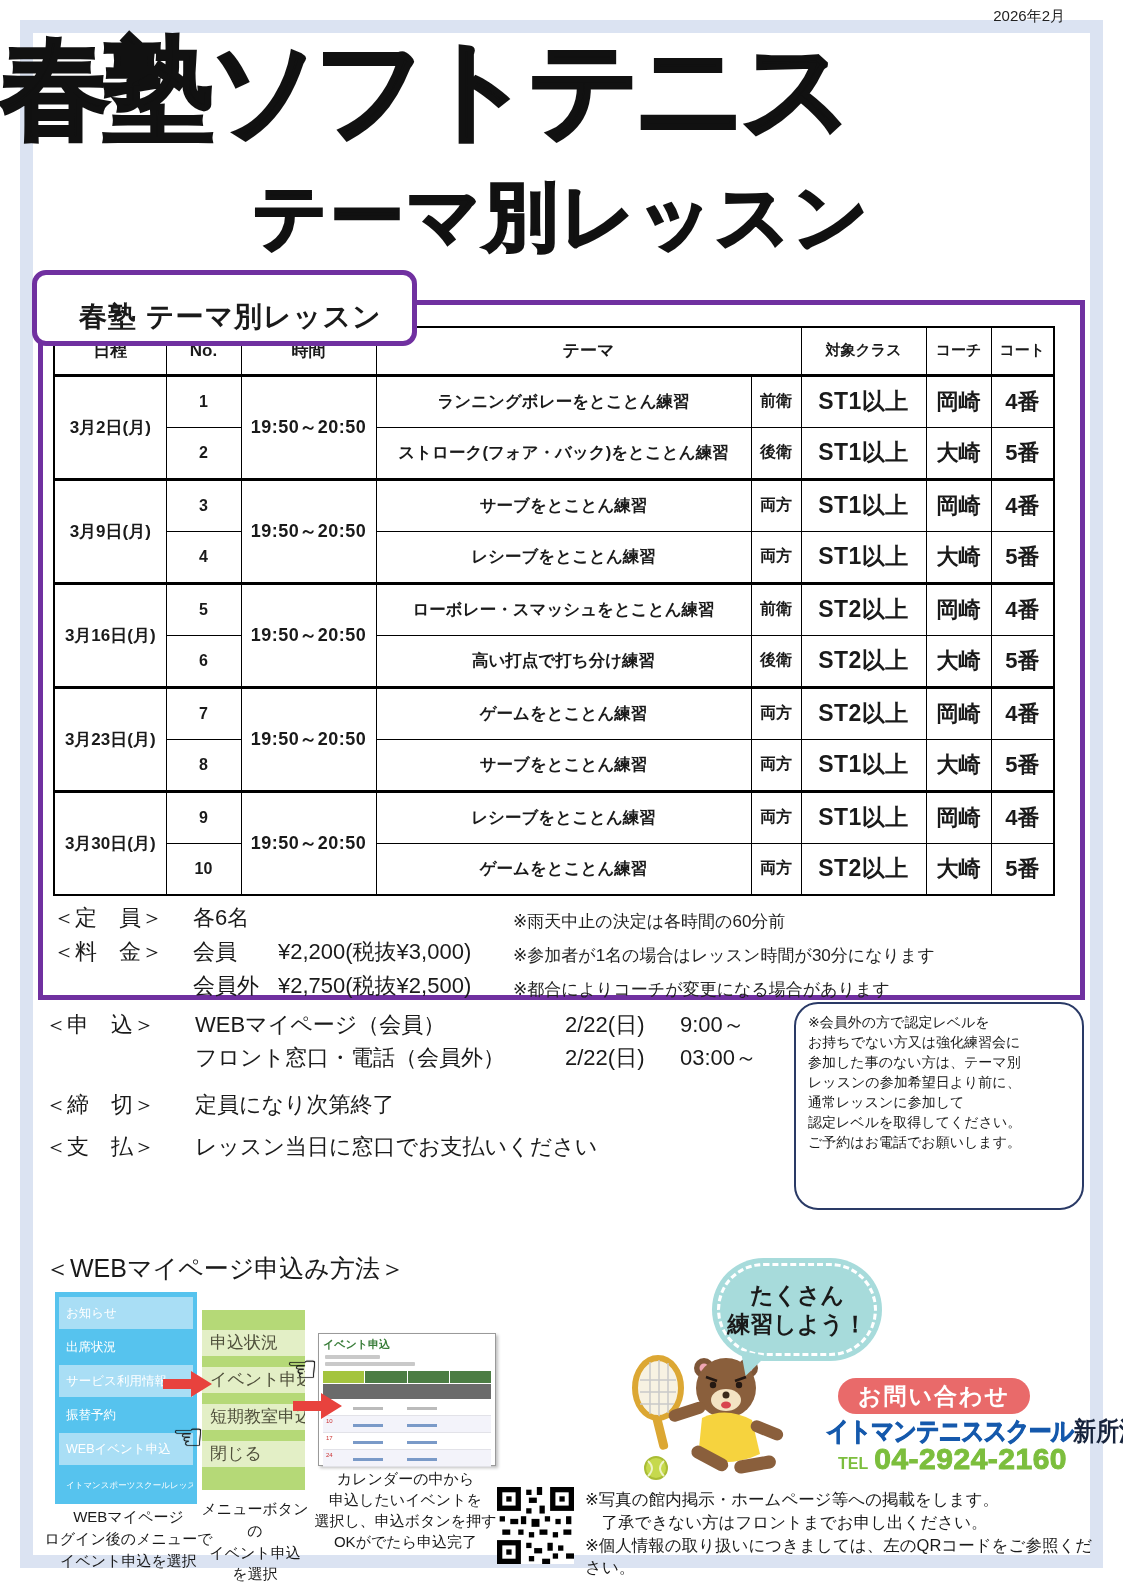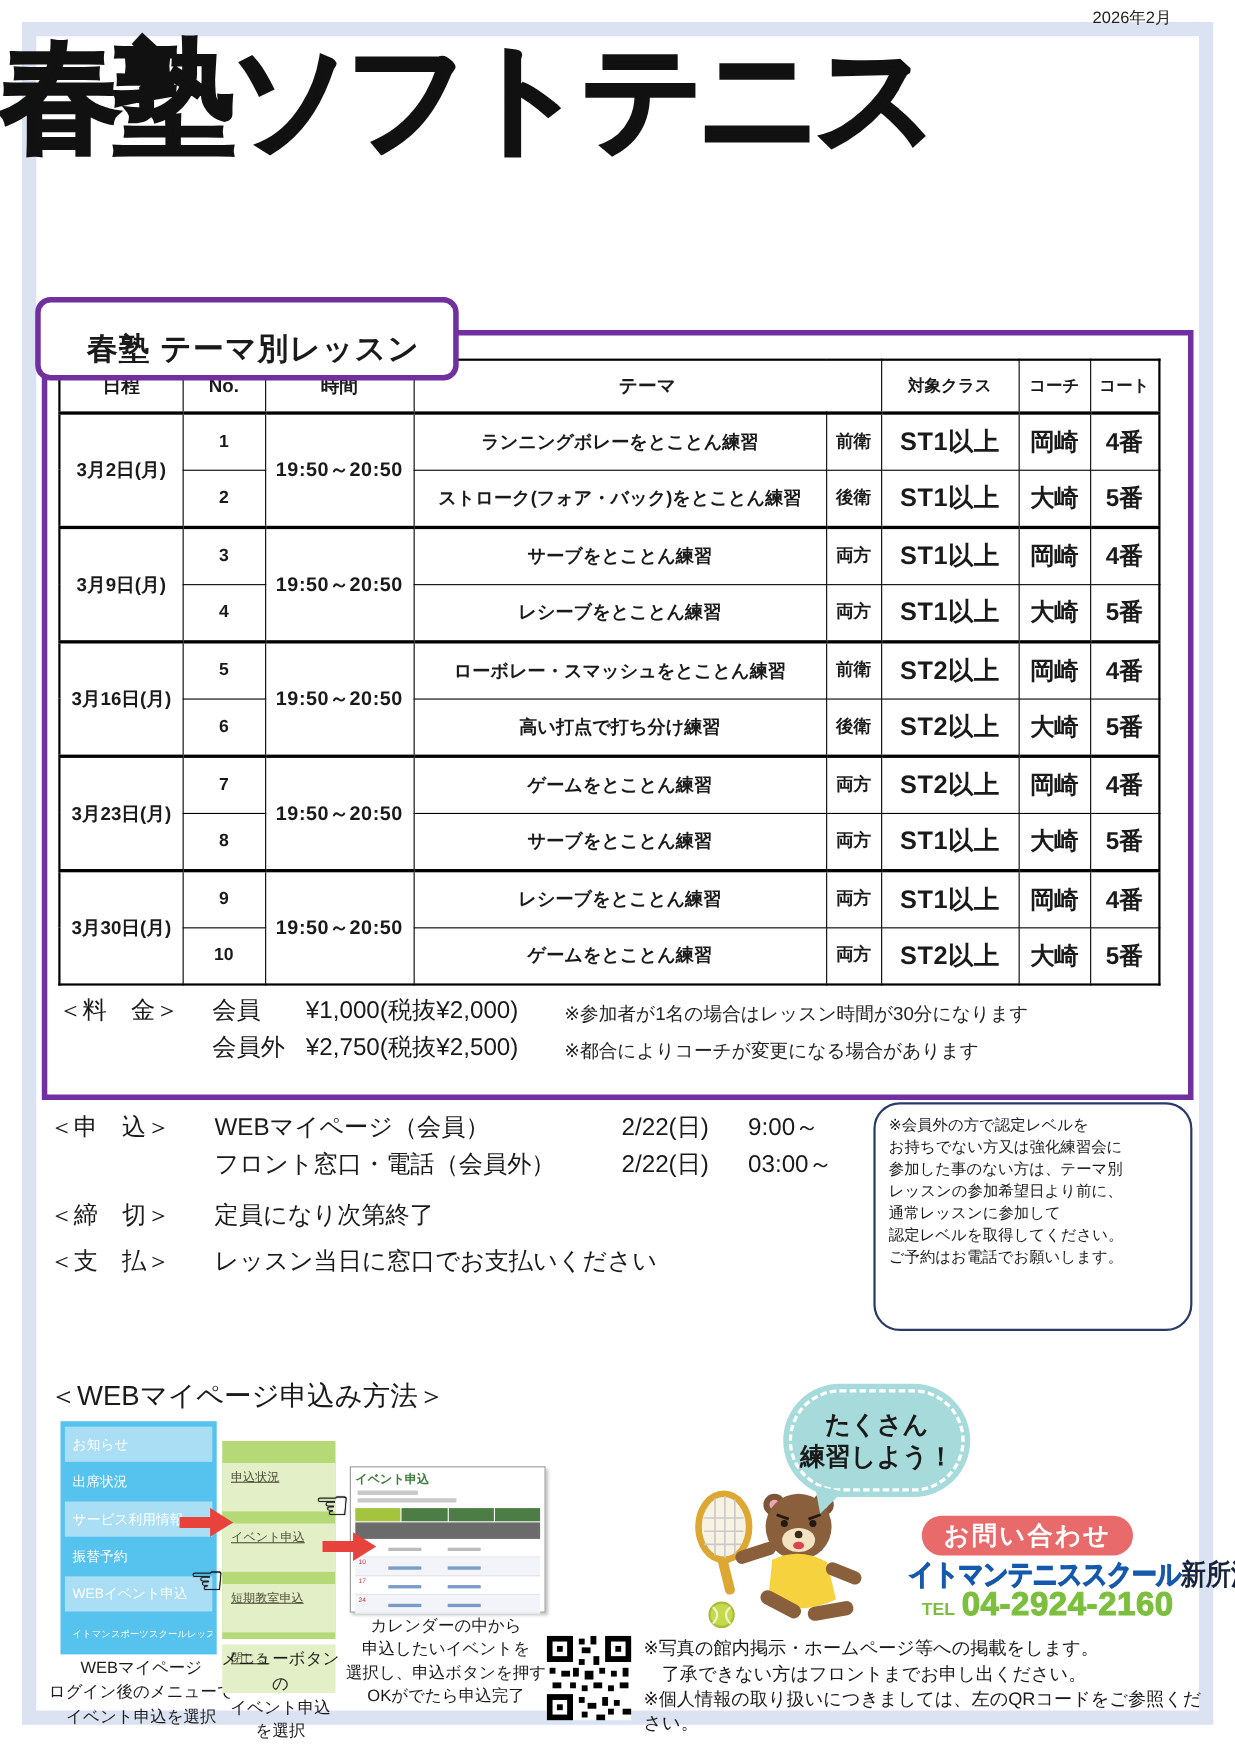--- a/index.html
+++ b/index.html
@@ -71,22 +71,22 @@
   .p1-item { color:#fff; font-size:12.5px; padding-left:7px; height:32px; line-height:32px;
              margin-bottom:2px; white-space:nowrap; overflow:hidden; }
   .p1-item.lt { background:#a9def5; }
   .p1-item.sm { font-size:8.5px; height:36px; line-height:36px; }
   .caption1 { position:absolute; left:26px; top:1506px; width:205px; text-align:center;
               font-size:15px; line-height:1.45; white-space:pre-line; }
 
   
   .panel2 { position:absolute; left:202px; top:1310px; width:103px; height:180px;
             background:#b5d977; padding:20px 0 0 0; }
-  .p2-item { background:#e3efc6; color:#50503c; font-size:11px; padding-left:8px;
-             height:44px; line-height:26px; margin-bottom:11px; white-space:nowrap; overflow:hidden;text-decoration:underline; }
+  .p2-item { background:#e3efc6; color:#50503c; font-size:17px; padding-left:8px;
+             height:26px; line-height:26px; margin-bottom:11px; white-space:nowrap; overflow:hidden; }
   .caption2 { position:absolute; left:196px; top:1498px; width:118px; text-align:center;
               font-size:15px; line-height:1.45; white-space:pre-line; }
 
   
   .panel3 { position:absolute; left:318px; top:1333px; width:178px; height:133px;
             background:#fff; border:1.5px solid #9a9a9a; box-shadow:2px 2px 3px rgba(0,0,0,0.25);
             padding:3px 4px; }
   .cal-title { color:#3a7d3a; font-size:11px; font-weight:bold; }
   .cal-bar { height:4px; background:#c9c9c9; margin:3px 0 0 2px; border-radius:1px; }
   .cal-head { display:flex; gap:1px; margin-top:5px; }
@@ -132,20 +132,21 @@
             line-height:1.38; white-space:pre-line; }
 </style>
 </head>
 <body>
 
 <div class="page">
   <div class="frame"></div>
 
   <div class="date-label">2026年2月</div>
   <div class="title1">春塾ソフトテニス</div>
+  <div class="title2">テーマ別レッスン</div>
 
   <div class="purple-label">春塾 テーマ別レッスン</div>
   <div class="purple-box"></div>
 
   <table class="sched">
     <colgroup>
       <col style="width:112px">
         <col style="width:75px">
         <col style="width:135px">
       <col style="width:375px">
@@ -254,22 +255,27 @@
         <td class="c-pos sep">両方</td>
         <td class="c-cls sep">ST2以上</td>
         <td class="c-coach sep">大崎</td>
         <td class="c-court sep">5番</td>
       </tr>
     </tbody>
   </table>
 
   <div class="fees">
     <div class="fee-row">
+      <span class="fee-label">＜定　員＞</span>
+      <span class="fee-val">各6名</span>
+      <span class="fee-note">※雨天中止の決定は各時間の60分前</span>
+    </div>
+    <div class="fee-row">
       <span class="fee-label">＜料　金＞</span>
-      <span class="fee-val"><span class="fee-mem">会員</span><span>¥1,000(税抜¥2,000)</span></span>
+      <span class="fee-val"><span class="fee-mem">会員</span><span>¥2,200(税抜¥3,000)</span></span>
       <span class="fee-note">※参加者が1名の場合はレッスン時間が30分になります</span>
     </div>
     <div class="fee-row">
       <span class="fee-label"></span>
       <span class="fee-val"><span class="fee-mem">会員外</span><span>¥2,750(税抜¥2,500)</span></span>
       <span class="fee-note">※都合によりコーチが変更になる場合があります</span>
     </div>
   </div>
 
   <div class="apply">

